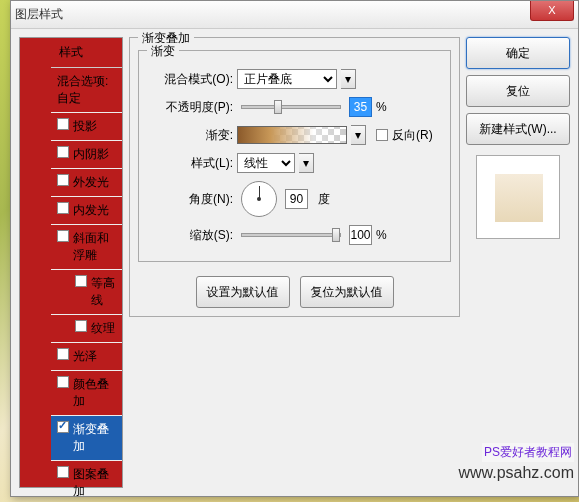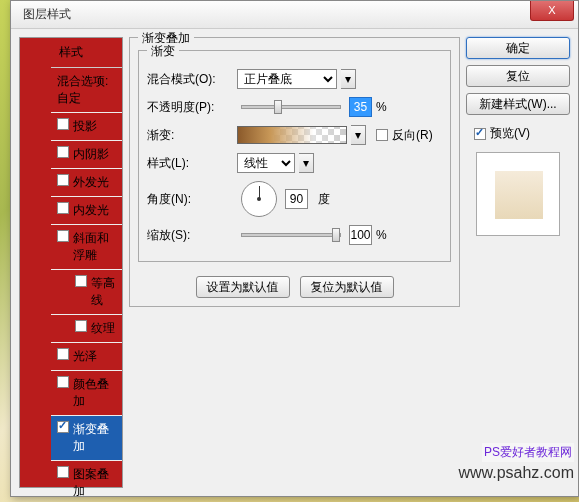--- a/index.html
+++ b/index.html
@@ -1,47 +1,47 @@
 <!DOCTYPE html>
 <html><head>
 <meta charset="utf-8">
 <style>
 * { box-sizing: border-box; margin: 0; padding: 0; font-family: "Microsoft YaHei", SimSun, sans-serif; font-size: 12px; }
 body { background: linear-gradient(135deg, #c8d45a 0%, #a8b850 20%, #f0e8c8 40%, #e8d890 60%, #d8c870 100%); width: 579px; height: 502px; overflow: hidden; }
 .dialog { position: absolute; left: 10px; top: 0; width: 569px; height: 497px; background: #f0f0f0; border: 1px solid #888; box-shadow: 2px 2px 8px rgba(0,0,0,0.3); }
-.titlebar { height: 28px; background: linear-gradient(#fdfdfd, #e8e8e8); border-bottom: 1px solid #ccc; display: flex; align-items: center; padding-left: 12px; color: #333; position: relative; }
+.titlebar { height: 28px; background: linear-gradient(#fdfdfd, #e8e8e8); border-bottom: 1px solid #ccc; display: flex; align-items: center; padding-left: 4px; color: #333; position: relative; }
 .close-btn { position: absolute; right: 4px; top: 0; width: 44px; height: 20px; background: linear-gradient(#e07070, #c83838); border: 1px solid #a02020; border-top: none; border-radius: 0 0 3px 3px; color: #fff; text-align: center; line-height: 18px; cursor: pointer; font-size: 11px; }
 .content { display: flex; padding: 8px; height: calc(100% - 28px); gap: 6px; }
 .left-panel { width: 104px; border: 1px solid #999; background: #b91c1c; padding-left: 31px; }
 .left-header { padding: 6px 8px; border-bottom: 1px solid #ccc; }
 .style-list { }
 .style-item { padding: 5px 6px; display: flex; align-items: flex-start; gap: 4px; border-bottom: 1px solid #eee; cursor: pointer; }
 .style-item.selected { background: #1e5fb0; color: #fff; }
 .style-item.indent { padding-left: 24px; }
 .chk { width: 12px; height: 12px; border: 1px solid #888; background: #fff; display: inline-block; position: relative; flex-shrink: 0; }
 .chk.checked::after { content: "✓"; position: absolute; left: 0; top: -3px; color: #1e5fb0; font-size: 11px; font-weight: bold; }
 .style-item.selected .chk.checked::after { color: #1e5fb0; }
 .style-item.selected .chk { background: #fff; }
 .mid-panel { flex: 1; }
 .group { border: 1px solid #aaa; padding: 10px 8px 8px; position: relative; }
 .group-title { position: absolute; top: -8px; left: 8px; background: #f0f0f0; padding: 0 4px; }
 .group.inner { margin-top: 2px; }
 .row { display: flex; align-items: center; margin: 8px 0; gap: 4px; }
-.label { text-align: left; width: 86px; }
+.label { text-align: right; width: 86px; }
 select { border: 1px solid #888; background: #fff; height: 20px; font-size: 12px; padding: 0 2px; }
 .dropdown-arrow { width: 15px; height: 20px; border: 1px solid #888; border-left: none; background: linear-gradient(#f8f8f8,#e0e0e0); display: inline-flex; align-items: center; justify-content: center; }
 .slider { position: relative; width: 100px; height: 4px; background: #ccc; border: 1px solid #999; margin: 0 4px; }
 .slider-thumb { position: absolute; top: -6px; width: 8px; height: 14px; background: linear-gradient(#f8f8f8,#d0d0d0); border: 1px solid #888; }
 .num-input { width: 23px; height: 20px; border: 1px solid #888; text-align: center; background: #fff; }
 .num-input.highlight { background: #3399ff; color: #fff; border-color: #2070cc; }
 .gradient-bar { width: 110px; height: 18px; border: 1px solid #666; background: linear-gradient(90deg, #8b5a2b 0%, #c89858 30%, rgba(255,255,255,0.4) 70%, rgba(255,255,255,0) 100%), repeating-conic-gradient(#ccc 0% 25%, #fff 0% 50%) 50% / 12px 12px; display: inline-block; }
 .angle-dial { width: 36px; height: 36px; border: 1px solid #888; border-radius: 50%; background: #fff; position: relative; margin: 0 4px; }
 .angle-dial::after { content: ""; position: absolute; left: 50%; top: 4px; width: 1px; height: 14px; background: #333; }
 .angle-dial::before { content: ""; position: absolute; left: calc(50% - 2px); top: calc(50% - 2px); width: 4px; height: 4px; background: #333; border-radius: 50%; }
-.btn { height: 22px; padding: 0 10px; background: linear-gradient(#fdfdfd, #e0e0e0); border: 1px solid #888; border-radius: 3px; cursor: pointer; display: inline-flex; align-items: center; justify-content: center; }
+.btn { height: 32px; padding: 0 10px; background: linear-gradient(#fdfdfd, #e0e0e0); border: 1px solid #888; border-radius: 3px; cursor: pointer; display: inline-flex; align-items: center; justify-content: center; }
 .right-panel { width: 104px; display: flex; flex-direction: column; gap: 6px; align-items: stretch; }
 .right-panel .btn { width: 100%; }
 .btn.default { border: 1px solid #3070c0; box-shadow: 0 0 2px #5090e0; }
 .preview-box { width: 84px; height: 84px; border: 1px solid #aaa; background: #fff; margin: 4px auto; position: relative; }
 .preview-box::after { content: ""; position: absolute; left: 18px; top: 18px; width: 48px; height: 48px; background: linear-gradient(#f5ebda, #e8d8b8); }
 .checkbox-label { display: flex; align-items: center; gap: 4px; }
 .watermark { position: absolute; right: 5px; bottom: 40px; color: #6d28d9; font-size: 12px; background: rgba(255,255,255,0.4); padding: 1px 2px; }
 .watermark2 { position: absolute; right: 5px; bottom: 20px; color: #333; font-size: 16px; }
 .btn-row { display:flex; gap:10px; justify-content:center; margin-top:14px; }
 </style>
@@ -169,23 +169,19 @@
           <button class="btn">设置为默认值</button>
           <button class="btn">复位为默认值</button>
         </div>
       </div>
     </div>
 
     <div class="right-panel">
       <button class="btn default">确定</button>
       <button class="btn">复位</button>
       <button class="btn">新建样式(W)...</button>
-      <label class="checkbox-label" style="margin:4px 0 0 8px">
-        <span class="chk checked"></span>
-        <span>预览(V)</span>
-      </label>
       <div class="preview-box"></div>
     </div>
   </div>
 </div>
 
 <div class="watermark">PS爱好者教程网</div>
 <div class="watermark2">www.psahz.com</div>
 
 </body></html>

